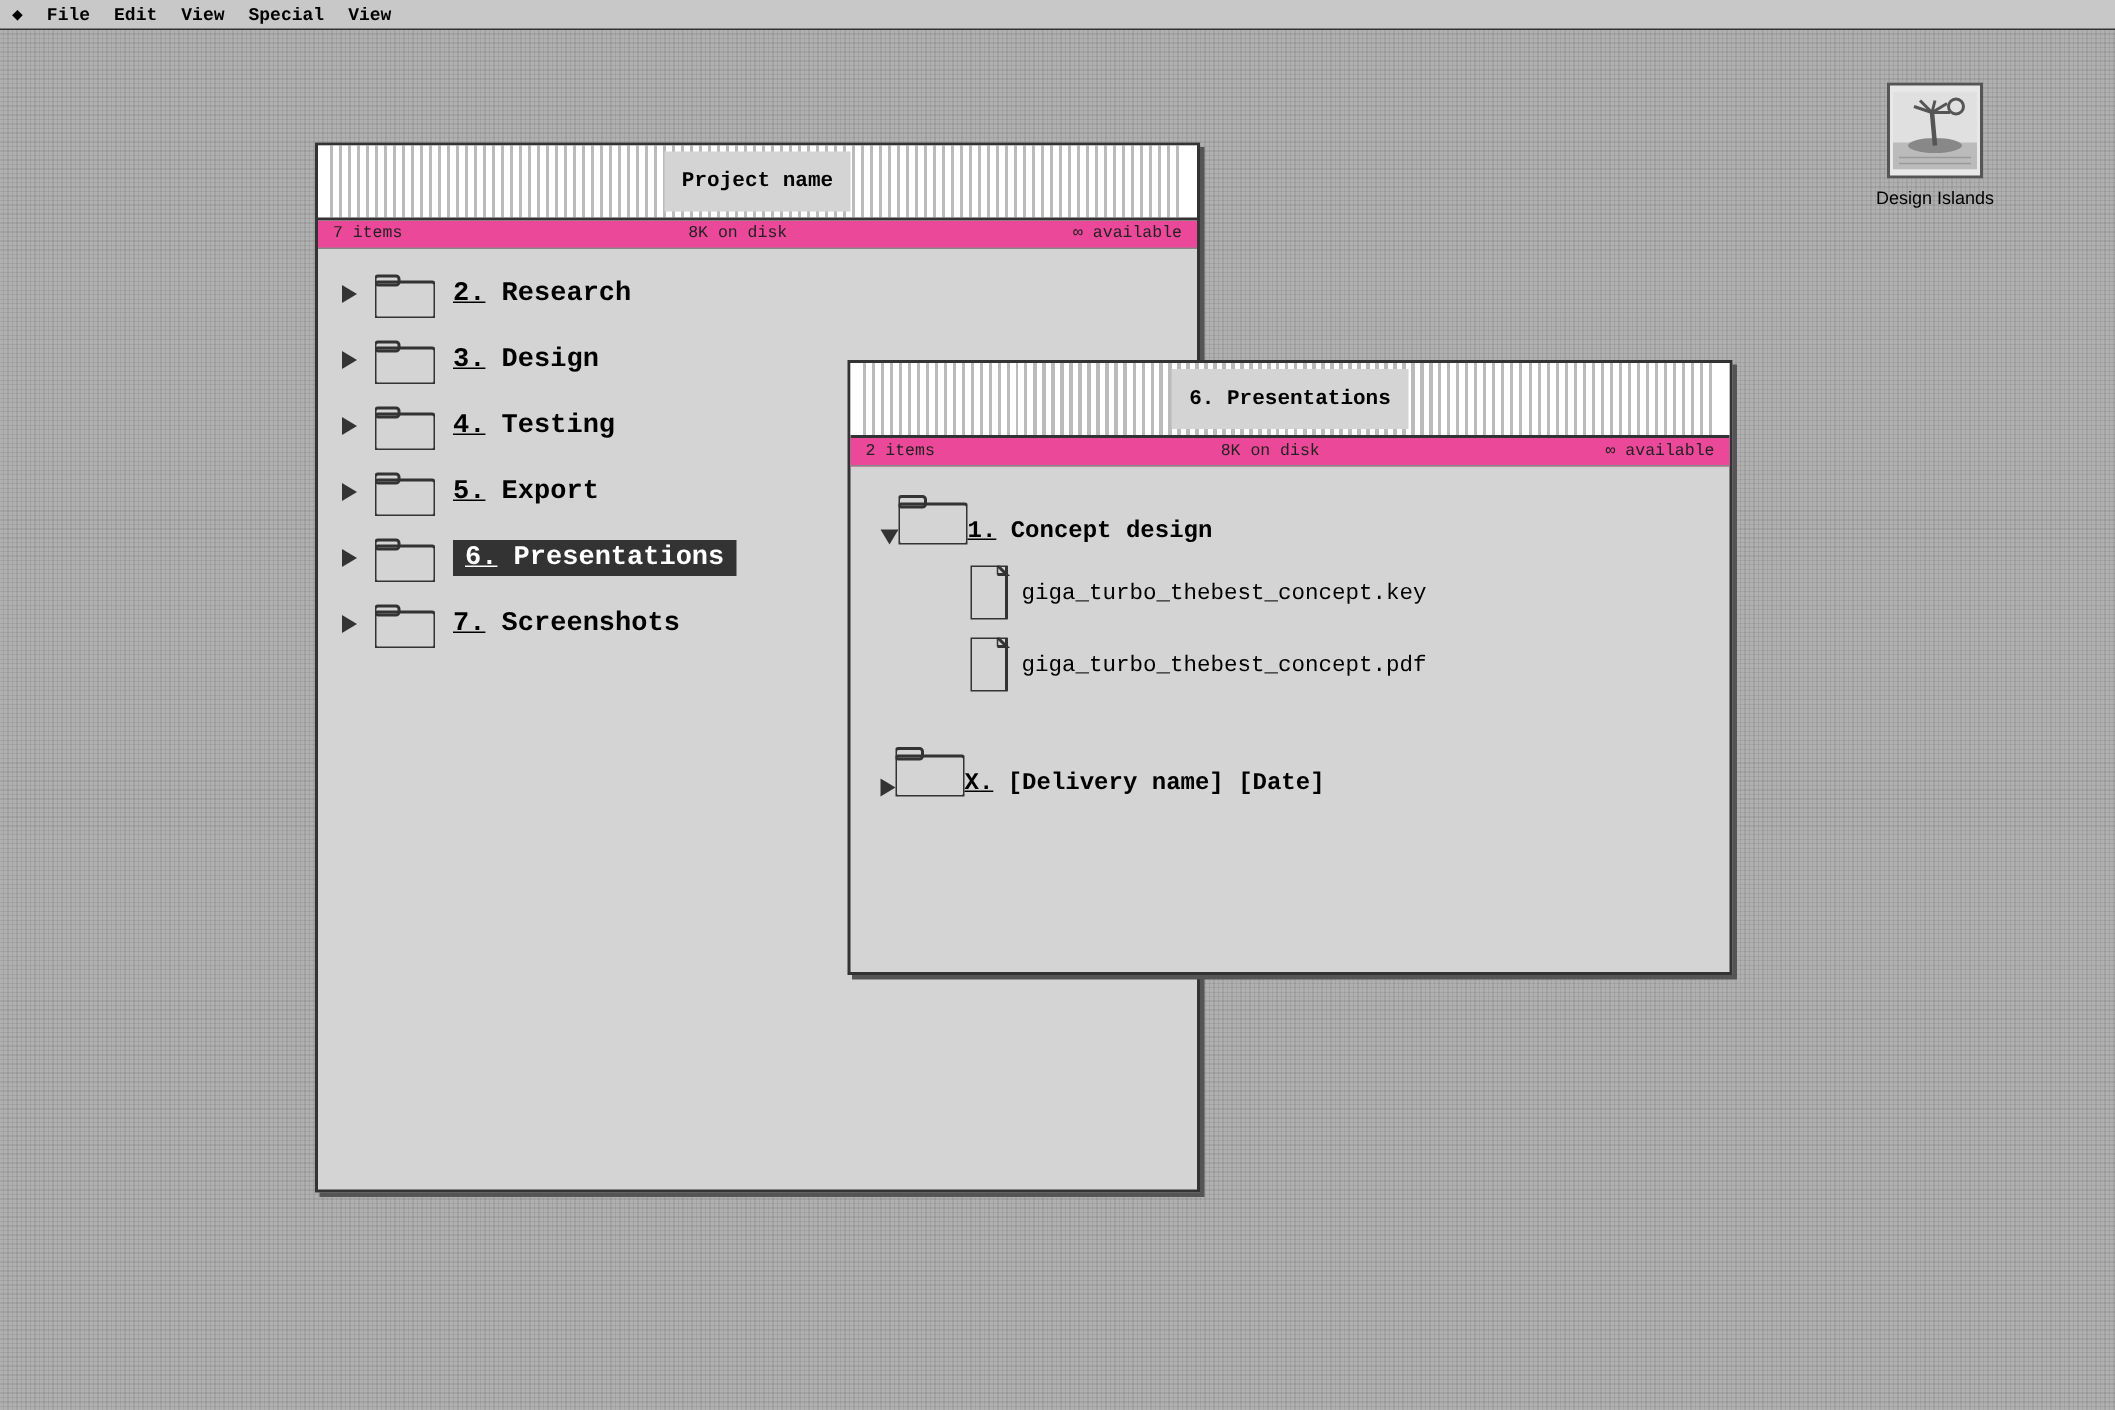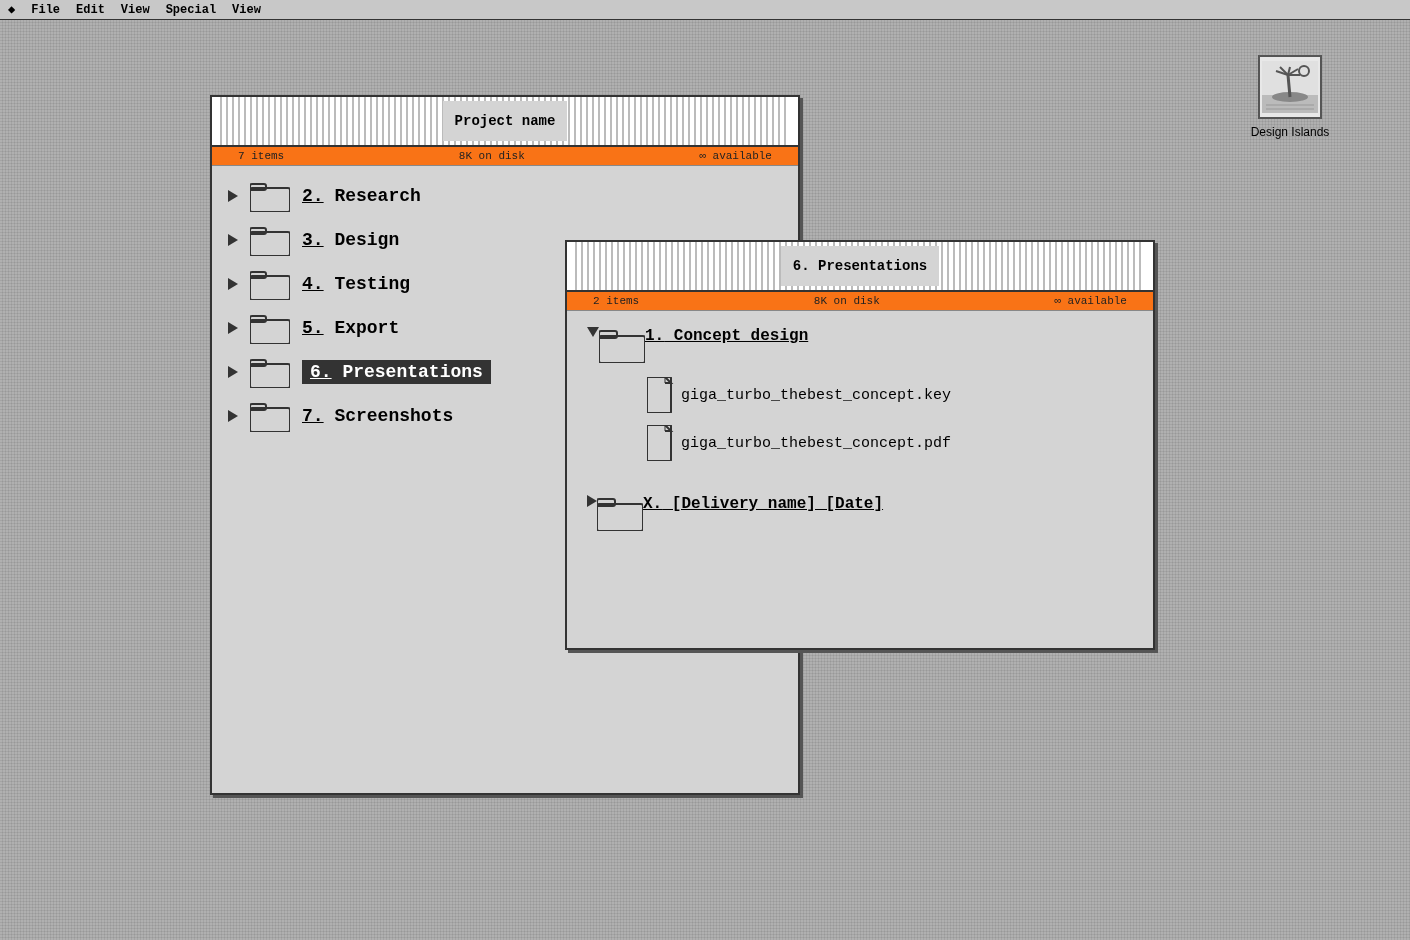--- a/index.html
+++ b/index.html
@@ -88,23 +88,23 @@
       font-weight: bold;
       color: #000;
       background: #d4d4d4;
       padding: 12px 12px;
       position: relative;
       z-index: 1;
       font-family: 'Courier New', Courier, monospace;
     }
 
     .window-statusbar {
-      background: #f97316;
+      background: #ec4899;
       border-bottom: 1px solid #888;
-      padding: 3px 26px;
+      padding: 3px 10px;
       display: flex;
       justify-content: space-between;
       font-size: 11px;
       color: #222;
       font-family: 'Courier New', Courier, monospace;
     }
 
     .window-body {
       padding: 8px 0;
       overflow-y: auto;
@@ -149,24 +149,23 @@
       font-weight: bold;
     }
 
     .folder-label u {
       text-decoration: underline;
     }
 
     
     .sub-folder-item {
       display: flex;
-      align-items: flex-start;
+      align-items: flex-end;
       padding: 8px 20px;
       cursor: pointer;
-      text-decoration: underline;
     }
 
     .file-item {
       display: flex;
       align-items: center;
       padding: 6px 20px 6px 80px;
       gap: 4px;
       cursor: pointer;
     }
 

